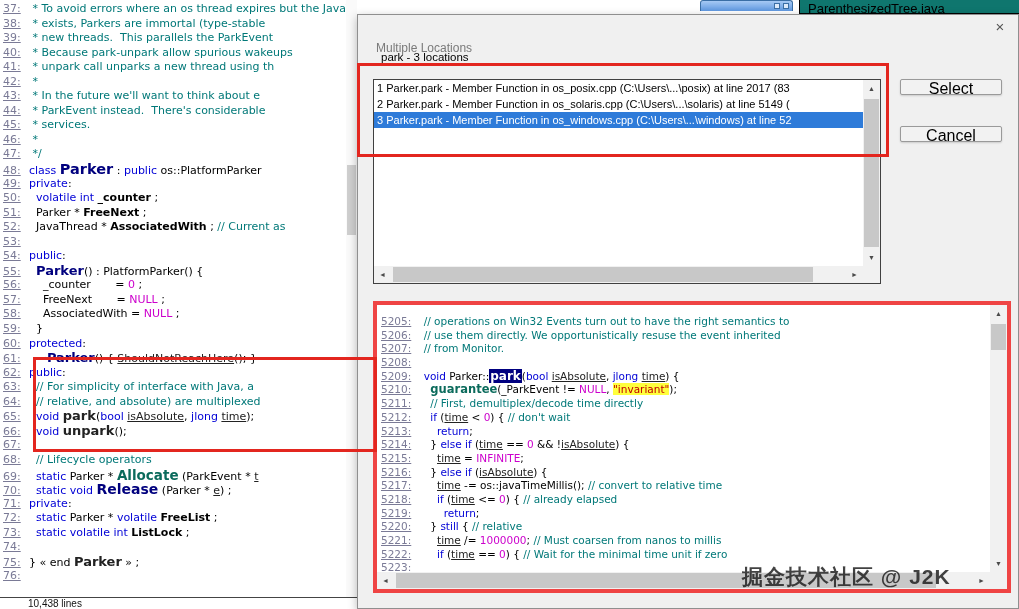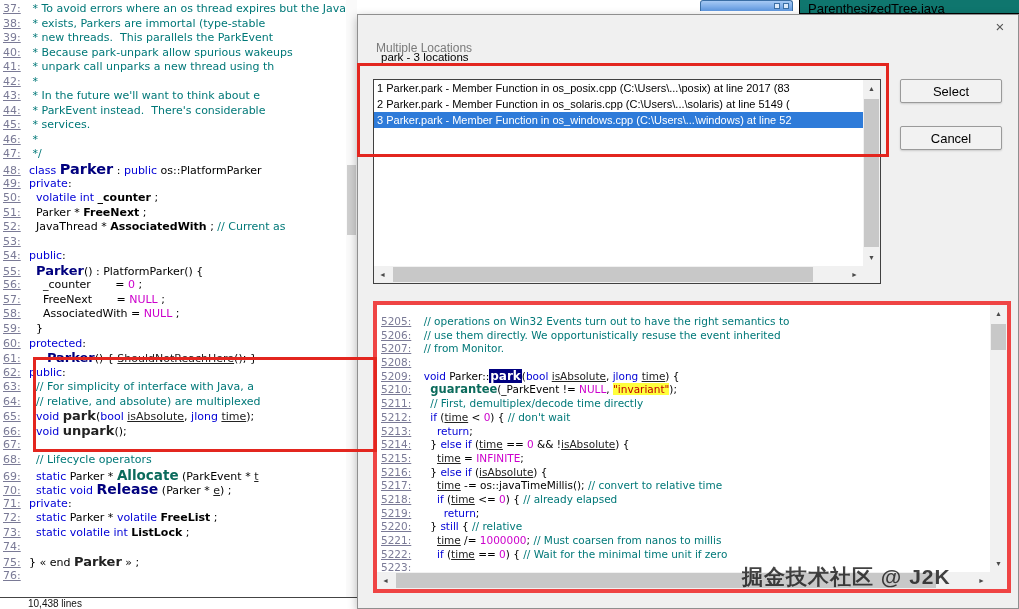--- a/index.html
+++ b/index.html
@@ -54,22 +54,22 @@
   .loc-item { height:16px; line-height:16px; font-size:11px; white-space:pre; padding-left:3px; color:#000; overflow:hidden; }
   .loc-item.sel { background:#2e7bd9; color:#fff; }
   
   .sb { position:absolute; background:#f1f1f1; }
   .sb-arrow { position:absolute; width:17px; height:17px; background:#f1f1f1; color:#4a4a4a;
               font-size:7px; text-align:center; line-height:17px; }
   .sb-thumb { position:absolute; background:#c8c8c8; }
   .sb-corner { position:absolute; width:17px; height:17px; background:#f1f1f1; right:0; bottom:0; }
   .list-vsb { right:0; top:0; width:17px; bottom:17px; }
   .list-hsb { left:0; bottom:0; height:17px; right:17px; }
-  .btn { position:absolute; width:102px; height:24px; background:#f2f2f2; border:1px solid #9a9a9a;
-         border-radius:2px; font-size:13px; color:#000; font-family:inherit;
+  .btn { position:absolute; width:102px; height:16px; background:#f2f2f2; border:1px solid #9a9a9a;
+         border-radius:2px; font-size:16px; color:#000; font-family:inherit;
          box-shadow:0 1px 2px rgba(0,0,0,.15); }
   .btn-select { left:542px; top:64px; }
   .btn-cancel { left:542px; top:111px; }
   
   .preview { position:absolute; left:15px; top:286px; width:638px; height:292px; background:#fff;
              border:4px solid #ef4444; overflow:hidden; }
   .preview .code { top:10px; font-family:"DejaVu Sans",sans-serif; }
   .preview .cl { height:13.7px; line-height:13.7px; font-size:10.5px; }
   .preview .ln { width:40px; padding-left:4px; }
   .preview .t-G { font-size:11.5px; }

